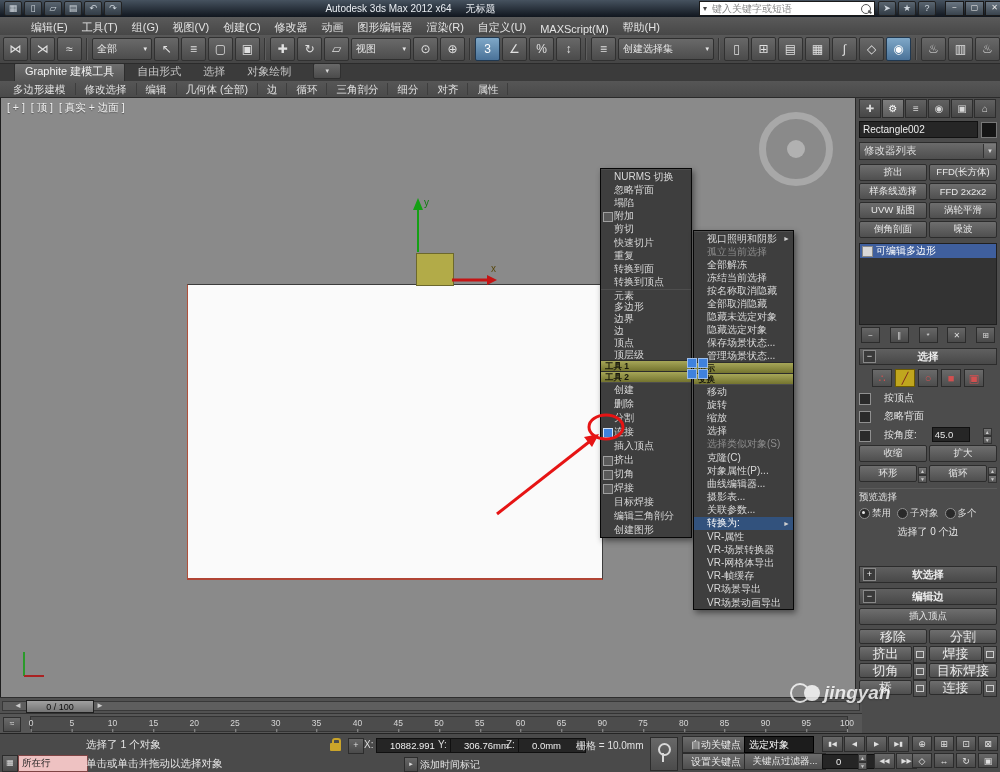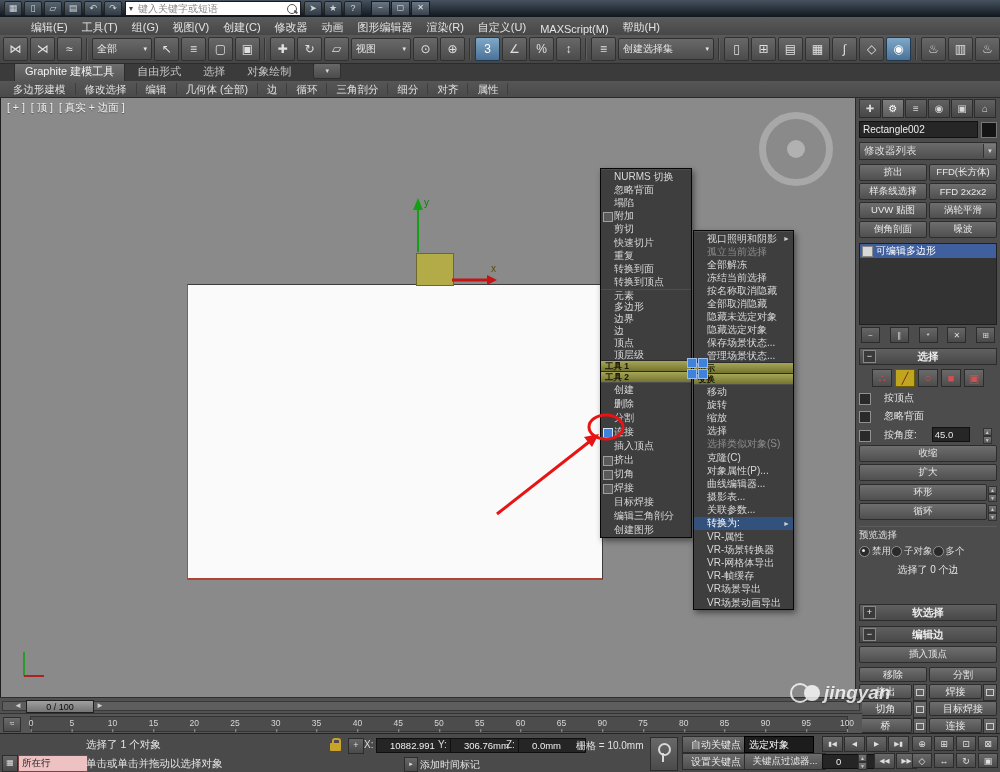--- a/index.html
+++ b/index.html
@@ -84,33 +84,33 @@
 .rmin::before{content:"−"}.rplus::before{content:"+"}
 .sorow{display:flex;gap:3px;justify-content:center;margin-top:4px}
 .soicon{width:18px;height:16px;display:flex;align-items:center;justify-content:center;background:linear-gradient(#6a6a6a,#4d4d4d);border:1px solid #2c2c2c;color:#d25050;font-size:11px}
 .soicon.active{background:#c0a61e;color:#7a1f1f;border-color:#6e5c00}
 .ccheck{display:flex;align-items:flex-end;gap:13px;margin-top:4px;font-size:10px;color:#e4e4e4}
 .cbox{width:10px;height:10px;background:#2a2a2a;border:1px solid #909090;flex:none}
 .cnum{margin-left:2px;background:#262626;border:1px solid #111;height:13px;min-width:32px;display:inline-flex;align-items:center;padding:0 2px;font-size:9.5px}
 .spin{width:9px;height:14px;display:inline-flex;flex-direction:column;flex:none}
 .spin::before,.spin::after{flex:1;font-size:5px;line-height:6px;text-align:center;background:linear-gradient(#777,#555);border:1px solid #333;color:#ccc}
 .spin::before{content:"▲"}.spin::after{content:"▼"}
-.cpair{display:grid;grid-template-columns:1fr;gap:2px;margin-top:3px}
+.cpair{display:grid;grid-template-columns:1fr 1fr;gap:2px;margin-top:3px}
 .cellsp{display:flex;gap:1px;align-items:center}
 .cellsp .cbtn{flex:1}
 .cgrouplbl{margin-top:6px;font-size:9.5px;color:#e0e0e0;border-top:1px solid #5c5c5c;padding-top:2px}
-.cradios{display:flex;margin-top:3px;font-size:9.5px;align-items:flex-end}
+.cradios{display:flex;gap:6px;margin-top:3px;font-size:9.5px;align-items:flex-end}
 .rwrap{display:flex;align-items:center;gap:2px}
 .rdot{width:9px;height:9px;border-radius:50%;background:#2a2a2a;border:1px solid #909090;position:relative;flex:none}
 .rdot.on::after{content:"";position:absolute;left:2px;top:2px;width:3px;height:3px;border-radius:50%;background:#e8e8e8}
 .cstatus{margin-top:5px;font-size:10px;color:#e4e4e4;text-align:center}
 .spacer26{height:22px}
 .cfull{margin-top:3px}
 .egrid .ecell{display:flex;gap:1px;height:15px}
-.ecell .lbl{flex:1;display:flex;align-items:center;justify-content:center;background:linear-gradient(#6e6e6e,#4f4f4f);border:1px solid #2c2c2c;border-radius:2px;font-size:10px;color:#e8e8e8;white-space:nowrap;overflow:hidden}
+.ecell .lbl{flex:1;display:flex;align-items:center;justify-content:center;background:linear-gradient(#6e6e6e,#4f4f4f);border:1px solid #2c2c2c;border-radius:2px;font-size:13px;color:#e8e8e8;white-space:nowrap;overflow:hidden}
 .ecell .qbox{order:2;flex:none;width:12px;height:15px;background:linear-gradient(#6e6e6e,#4f4f4f);border:1px solid #2c2c2c;position:relative}
 .ecell .qbox::after{content:"";position:absolute;left:2px;top:4px;width:6px;height:5px;border:1px solid #ccc}
 
 .tslider{position:absolute;left:0;top:697px;width:862px;height:16px;background:#515151;border-top:1px solid #2e2e2e;z-index:6}
 .tslider::before{content:"";position:absolute;left:2px;right:2px;top:3px;bottom:3px;background:#5e5e5e;border:1px solid #383838}
 .thandle{position:absolute;left:26px;top:2px;width:66px;height:11px;background:linear-gradient(#a0a0a0,#747474);border:1px solid #1f1f1f;font-size:9px;color:#0e0e0e;display:flex;align-items:center;justify-content:center}
 .tarrowL,.tarrowR{position:absolute;top:3px;font-size:8px;color:#ccc}
 .tarrowL{left:14px}.tarrowR{left:96px}
 .tarrowL::after{content:"◄"}.tarrowR::after{content:"►"}
 .ruler{position:absolute;left:0;top:713px;width:862px;height:20px;background:#565656;border-top:1px solid #333;z-index:6}
@@ -167,20 +167,23 @@
 
   <div class="titlebar">
     <div class="tb-icons">
         <div class="tb-ic"><span class="glyph">▦</span></div>
         <div class="tb-ic"><span class="glyph">▯</span></div>
         <div class="tb-ic"><span class="glyph">▱</span></div>
         <div class="tb-ic"><span class="glyph">▤</span></div>
         <div class="tb-ic"><span class="glyph">↶</span></div>
         <div class="tb-ic"><span class="glyph">↷</span></div>
       </div>
+    <div class="tb-title">
+      <span>Autodesk 3ds Max 2012 x64</span><span class="tb-doc">无标题</span>
+    </div>
     <div class="tb-search">
       <span class="tb-sarrow"></span>
       <input class="tb-sinput" placeholder="键入关键字或短语" style="">
       <span class="mag"></span>
     </div>
     <div class="tb-icons">
         <div class="tb-ic"><span class="glyph">➤</span></div>
         <div class="tb-ic"><span class="glyph">★</span></div>
         <div class="tb-ic"><span class="glyph">?</span></div>
       </div>

